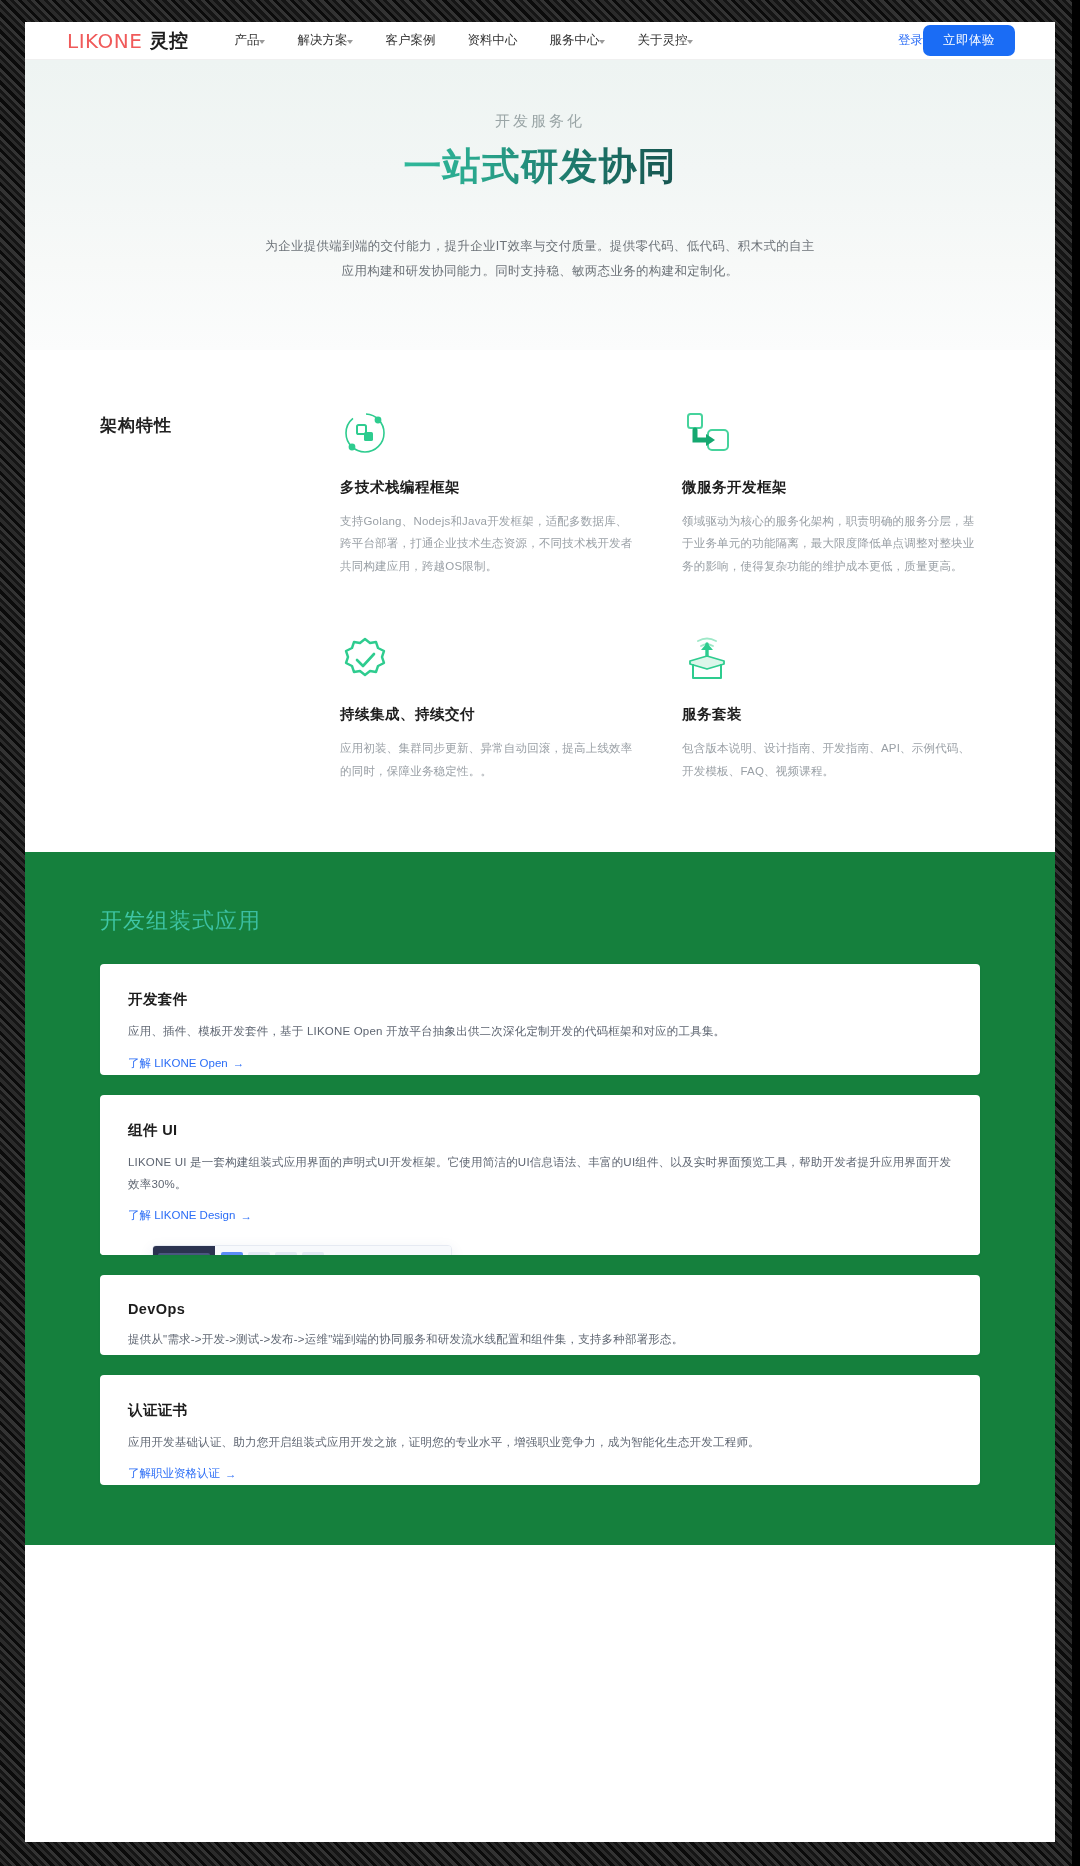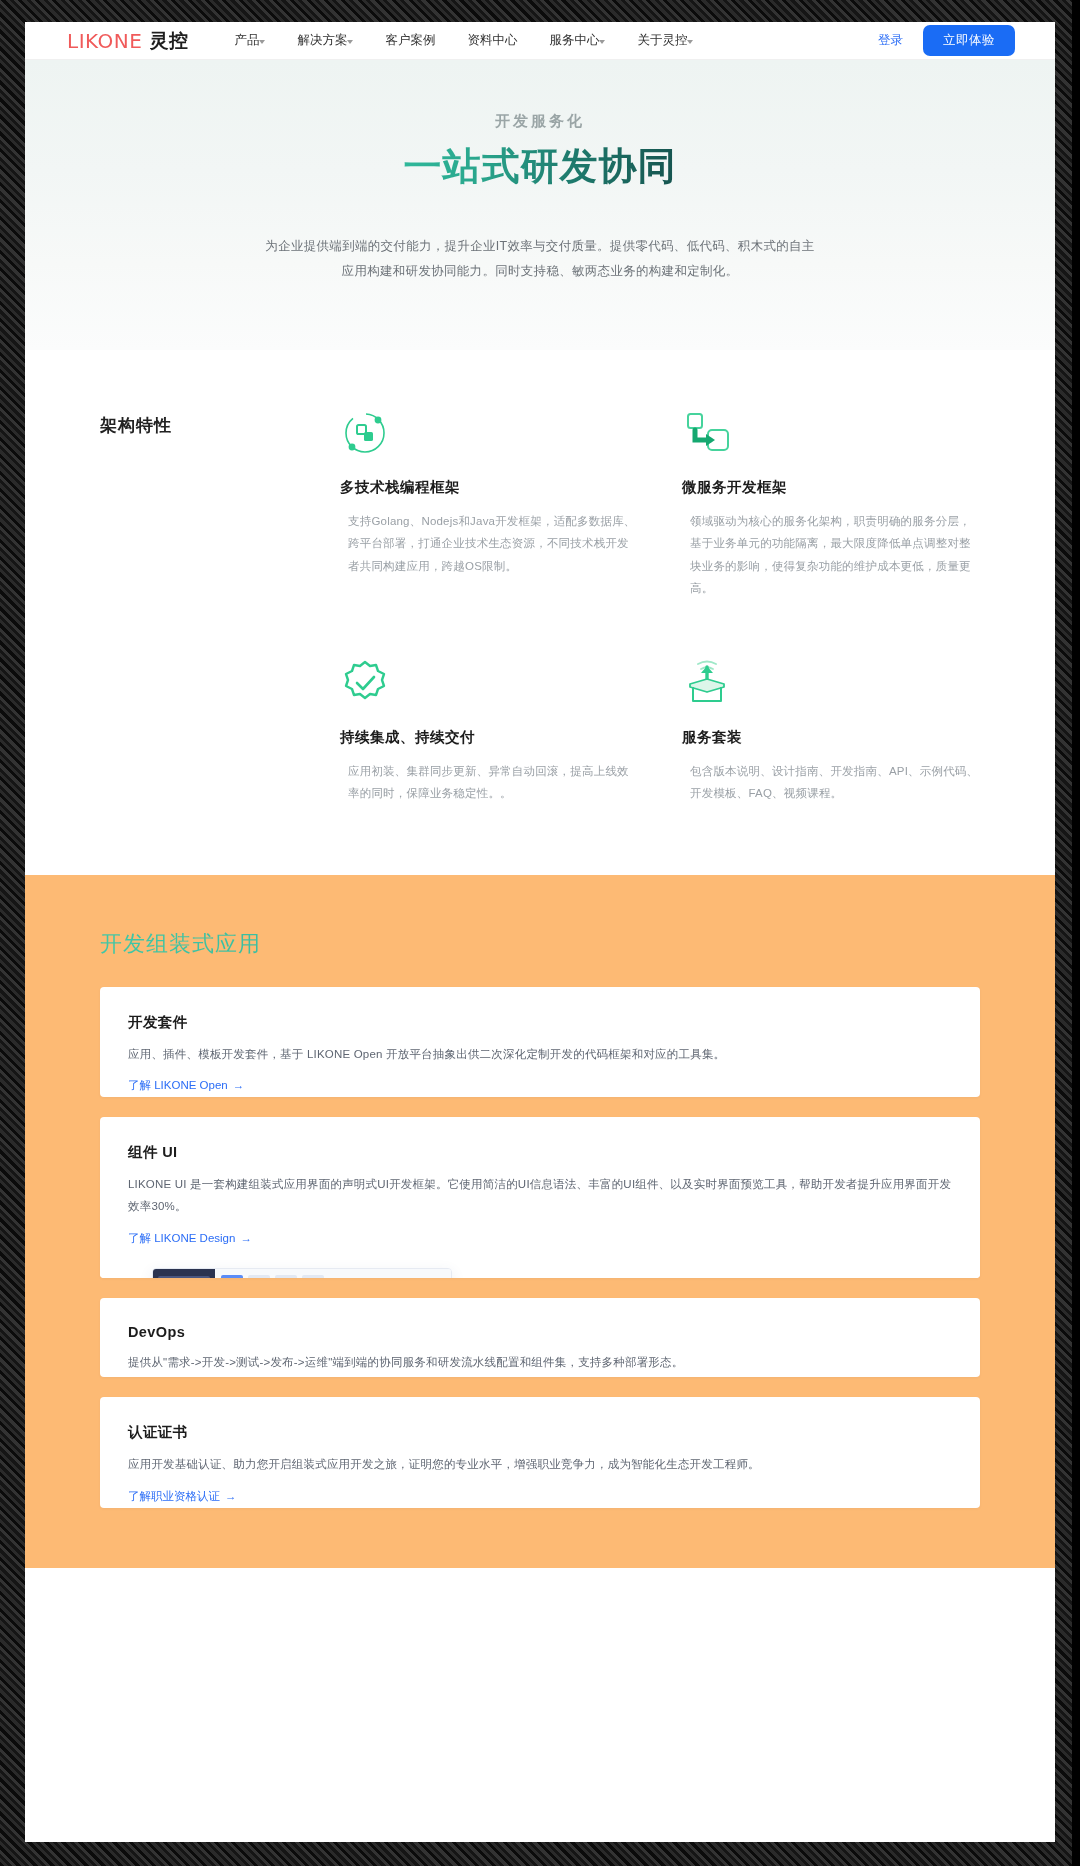--- a/index.html
+++ b/index.html
@@ -52,37 +52,37 @@
   .nav-item {
     font-size: 12.5px; color: #303030; padding: 0 16px;
     display: flex; align-items: center; cursor: pointer;
     white-space: nowrap;
   }
   .caret {
     width: 0; height: 0; border-left: 3.5px solid transparent;
     border-right: 3.5px solid transparent; border-top: 4px solid #9a9a9a;
     display: inline-block; margin-top: 2px;
   }
-  .header-right { margin-left: auto; display: flex; align-items: center; gap: 20px; }
+  .header-right { margin-left: auto; display: flex; align-items: center; }
   .login-link { font-size: 12.5px; color: #2b6df6; cursor: pointer; font-weight: 500;}
   .cta-btn {
     background: #1a6cf5; color: #fff; font-size: 12.5px; font-weight: 500;
     padding: 7px 20px; border: none; border-radius: 7px; cursor: pointer;
     letter-spacing: 0.5px;
   }
 
   
   .hero {
     height: 290px;
     background: linear-gradient(180deg,#eef4f2 0%,#f2f6f5 38%,#f7f9f8 70%,#fbfcfc 100%);
     text-align: center;
     padding-top: 52px;
   }
   .hero-eyebrow {
-    font-size: 15px; color: #9aa5a6; letter-spacing: 3px; font-weight: 700;
+    font-size: 15px; color: #9aa5a6; letter-spacing: 3px; font-weight: 400;
     margin-bottom: 10px;
   }
   .hero-title {
     font-size: 38px; font-weight: 700; letter-spacing: 1px;
     background: linear-gradient(90deg,#2fb89a 0%,#29a58c 28%,#1f7e70 58%,#16544f 100%);
     -webkit-background-clip: text; background-clip: text;
     -webkit-text-fill-color: transparent; color: #1f7e70;
     display: inline-block;
   }
   .hero-desc {
@@ -98,25 +98,25 @@
   .arch-title {
     width: 240px; font-size: 17px; font-weight: 700; color: #222;
     letter-spacing: 1px; padding-top: 6px; flex: none;
   }
   .feat-grid {
     flex: 1; display: grid; grid-template-columns: 1fr 1fr;
     column-gap: 44px; row-gap: 58px;
   }
   .feat-icon { height: 50px; margin-bottom: 20px; }
   .feat-h { font-size: 14.5px; font-weight: 700; color: #1c1c1c; margin-bottom: 13px; letter-spacing: 0.5px;}
-  .feat-p { font-size: 11.5px; line-height: 1.95; color: #9aa0a6; letter-spacing: 0.2px; margin-left: 8px;}
+  .feat-p { font-size: 11.5px; line-height: 1.95; color: #9aa0a6; letter-spacing: 0.2px;}
 
   
   .assemble {
-    background: #fdba74; padding: 54px 0 60px 0;
+    background: #15803d; padding: 54px 0 60px 0;
   }
   .assemble-title {
     width: 880px; margin: 0 auto 28px; font-size: 22px; font-weight: 500;
     letter-spacing: 1px;
     background: linear-gradient(90deg,#3fc7a6 0%,#36b39b 40%,#2e9d93 100%);
     -webkit-background-clip: text; background-clip: text;
     -webkit-text-fill-color: transparent; color: #36b39b;
     display: block;
   }
   .card-grid {

